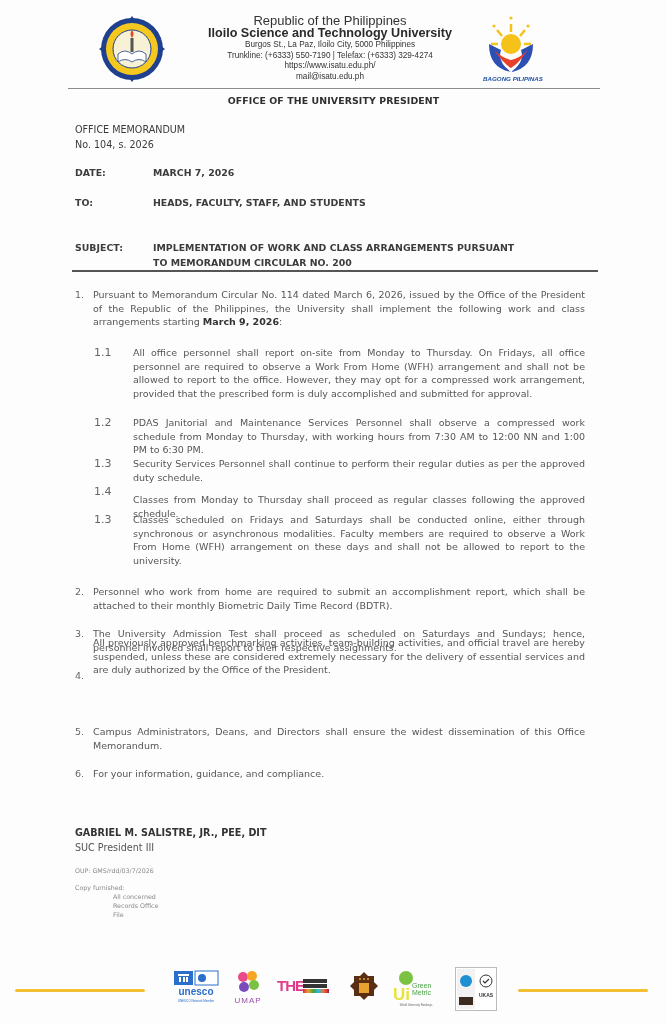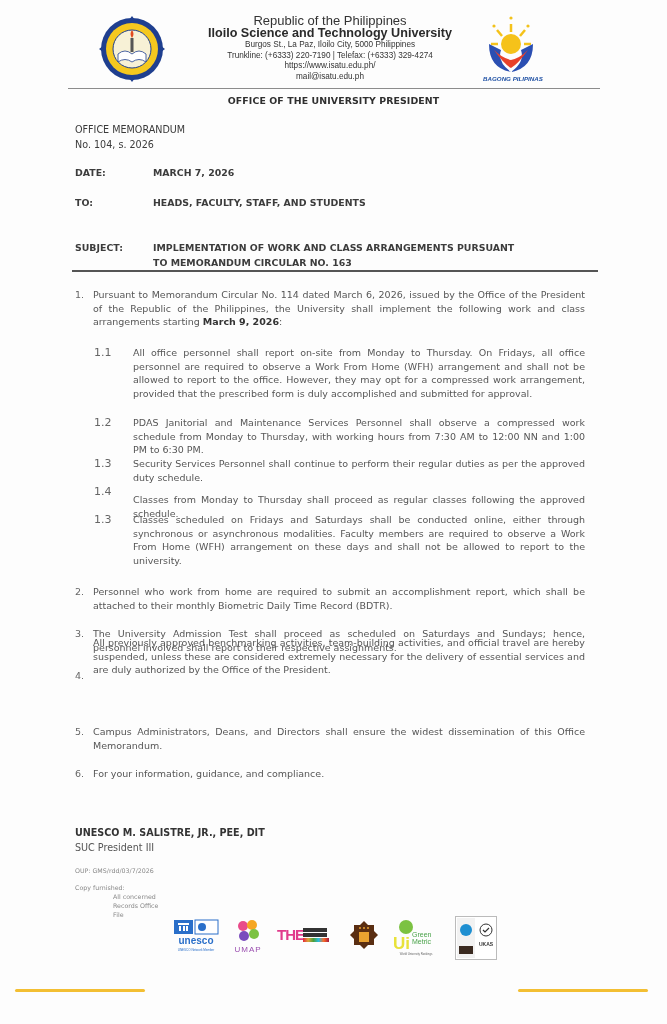--- a/index.html
+++ b/index.html
@@ -31,21 +31,21 @@
   .sub-para { position: absolute; left: 133px; width: 452px; }
   .bold { font-weight: bold; color: #333; }
 
   .signer { left: 75px; top: 827px; font-size: 9.6px; font-weight: bold; color: #333; }
   .signer-pos { left: 75px; top: 842px; font-size: 9.6px; color: #555; }
   .ref { left: 75px; top: 867px; font-size: 6.3px; color: #888; }
   .cf-label { left: 75px; top: 884px; font-size: 6.3px; color: #888; }
   .cf-item { left: 113px; font-size: 6.3px; color: #888; }
 
   .gold-line { height: 3px; background: #f3bf33; top: 989px; border-radius: 2px; }
-  .footer-logos { left: 170px; top: 916px; width: 330px; height: 45px; }
+  .footer-logos { left: 170px; top: 967px; width: 330px; height: 45px; }
   .logo-box { position: absolute; }
 </style>
 </head>
 <body>
 
 <div class="abs seal">
   <svg width="66" height="66" viewBox="0 0 66 66">
     <g fill="#1f3f8f">
       <circle cx="33" cy="33" r="31"></circle>
     </g>
@@ -57,21 +57,21 @@
     <path d="M19 38 q7 -6 14 0 q7 -6 14 0 v8 q-7 -5 -14 0 q-7 -5 -14 0z" fill="#fff" stroke="#1f3f8f" stroke-width="0.8"></path>
     <rect x="31.5" y="22" width="3" height="14" fill="#555"></rect>
     <path d="M33 14 q3 4 0 8 q-3 -4 0 -8z" fill="#e34b1f"></path>
   </svg>
 </div>
 
 <div class="abs letterhead">
   <div class="lh-rep">Republic of the Philippines</div>
   <div class="lh-univ">Iloilo Science and Technology University</div>
   <div class="lh-line">Burgos St., La Paz, Iloilo City, 5000 Philippines</div>
-  <div class="lh-line">Trunkline: (+6333) 220-7190 | Telefax: (+6333) 329-4274</div>
+  <div class="lh-line">Trunkline: (+6333) 550-7190 | Telefax: (+6333) 329-4274</div>
   <div class="lh-line">https://www.isatu.edu.ph/</div>
   <div class="lh-line">mail@isatu.edu.ph</div>
 </div>
 
 <div class="abs bp-logo">
   <svg width="62" height="62" viewBox="0 0 62 62">
     <circle cx="31" cy="4" r="1.6" fill="#f2c21b"></circle>
     <circle cx="14" cy="12" r="1.6" fill="#f2c21b"></circle>
     <circle cx="48" cy="12" r="1.6" fill="#f2c21b"></circle>
     <circle cx="31" cy="30" r="10" fill="#f5c21a"></circle>
@@ -101,21 +101,21 @@
 <div class="abs row-value" style="top:165px">MARCH 7, 2026</div>
 
 <div class="abs row-label" style="top:197px">TO:</div>
 <div class="abs row-value" style="top:195px; width:440px">
   <div>HEADS, FACULTY, STAFF, AND STUDENTS</div>
 </div>
 
 <div class="abs row-label" style="top:242px">SUBJECT:</div>
 <div class="abs row-value" style="top:240px">
   <div>IMPLEMENTATION OF WORK AND CLASS ARRANGEMENTS PURSUANT</div>
-  <div>TO MEMORANDUM CIRCULAR NO. 163</div>
+  <div>TO MEMORANDUM CIRCULAR NO. 200</div>
 </div>
 
 <div class="abs hr-subj"></div>
 
 <div class="body-text">
   <span class="num" style="left:75px; top:288px">1.</span>
   <div class="para" style="top:288px">
     <span>Pursuant to Memorandum Circular No. 114 dated March 6, 2026, issued by the Office of the President of the Republic of the Philippines, the University shall implement the following work and class arrangements starting </span><span class="bold">March 9, 2026</span><span>:</span>
   </div>
 
@@ -143,21 +143,21 @@
   <span class="num" style="left:75px; top:669px">4.</span>
   <div class="para" style="top:636px">All previously approved benchmarking activities, team-building activities, and official travel are hereby suspended, unless these are considered extremely necessary for the delivery of essential services and are duly authorized by the Office of the President.</div>
 
   <span class="num" style="left:75px; top:725px">5.</span>
   <div class="para" style="top:725px">Campus Administrators, Deans, and Directors shall ensure the widest dissemination of this Office Memorandum.</div>
 
   <span class="num" style="left:75px; top:767px">6.</span>
   <div class="para" style="top:767px">For your information, guidance, and compliance.</div>
 </div>
 
-<div class="abs signer">UNESCO M. SALISTRE, JR., PEE, DIT</div>
+<div class="abs signer">GABRIEL M. SALISTRE, JR., PEE, DIT</div>
 <div class="abs signer-pos">SUC President III</div>
 <div class="abs ref">OUP: GMS/rdd/03/7/2026</div>
 <div class="abs cf-label">Copy furnished:</div>
 <div class="abs cf-item" style="top:893px">All concerned</div>
 <div class="abs cf-item" style="top:902px">Records Office</div>
 <div class="abs cf-item" style="top:911px">File</div>
 
 <div class="abs gold-line" style="left:15px; width:130px"></div>
 <div class="abs gold-line" style="left:518px; width:130px"></div>
 

